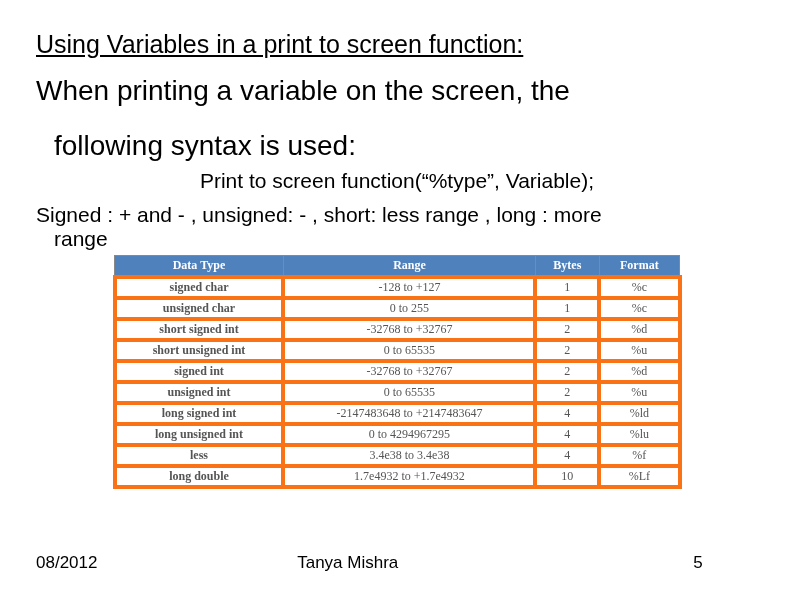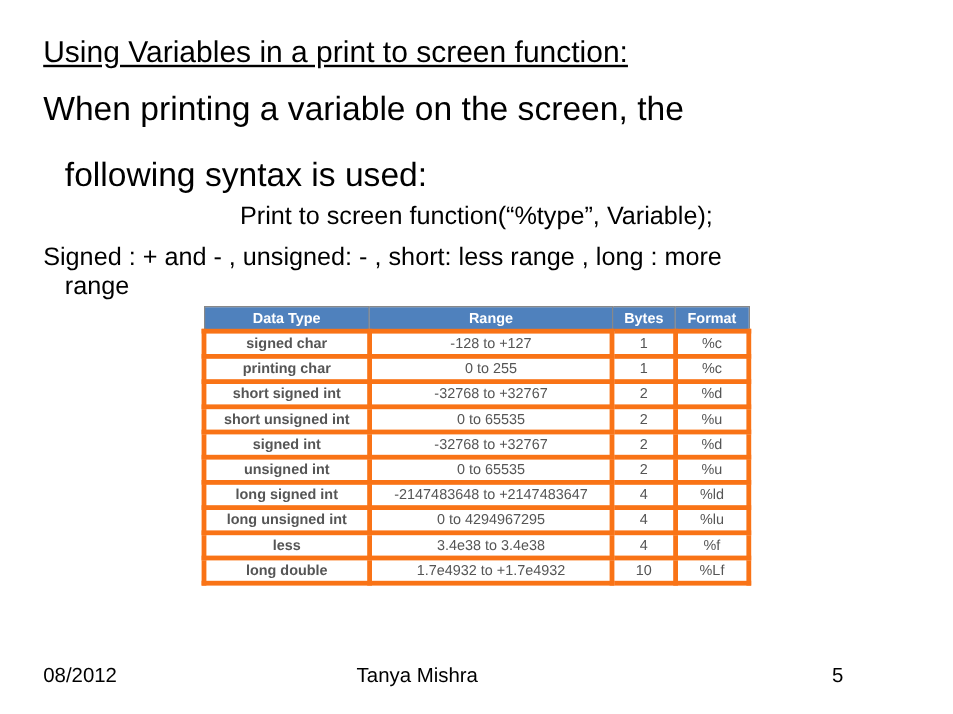--- a/index.html
+++ b/index.html
@@ -48,24 +48,24 @@
   .note .ind {
     display: block;
     padding-left: 18px;
   }
   .table-wrap {
     display: flex;
     justify-content: center;
   }
   table.dt {
     border-collapse: collapse;
-    font-family: Liberation Sans, sans-serif;
+    font-family: Liberation Serif, serif;
     font-size: 12px;
     color: #555;
-    width: 458px;
+    width: 569px;
     padding-left: 36px;
   }
   table.dt th {
     background: #4f81bd;
     color: #fff;
     font-weight: bold;
     border: 1px solid #888;
     padding: 2px 6px;
     font-size: 12px;
   }
@@ -121,21 +121,21 @@
         </tr>
       </thead>
       <tbody id="dt-body">
           <tr>
             <td class="name">signed char</td>
             <td>-128 to +127</td>
             <td>1</td>
             <td>%c</td>
           </tr>
           <tr>
-            <td class="name">printing char</td>
+            <td class="name">unsigned char</td>
             <td>0 to 255</td>
             <td>1</td>
             <td>%c</td>
           </tr>
           <tr>
             <td class="name">short signed int</td>
             <td>-32768 to +32767</td>
             <td>2</td>
             <td>%d</td>
           </tr>

